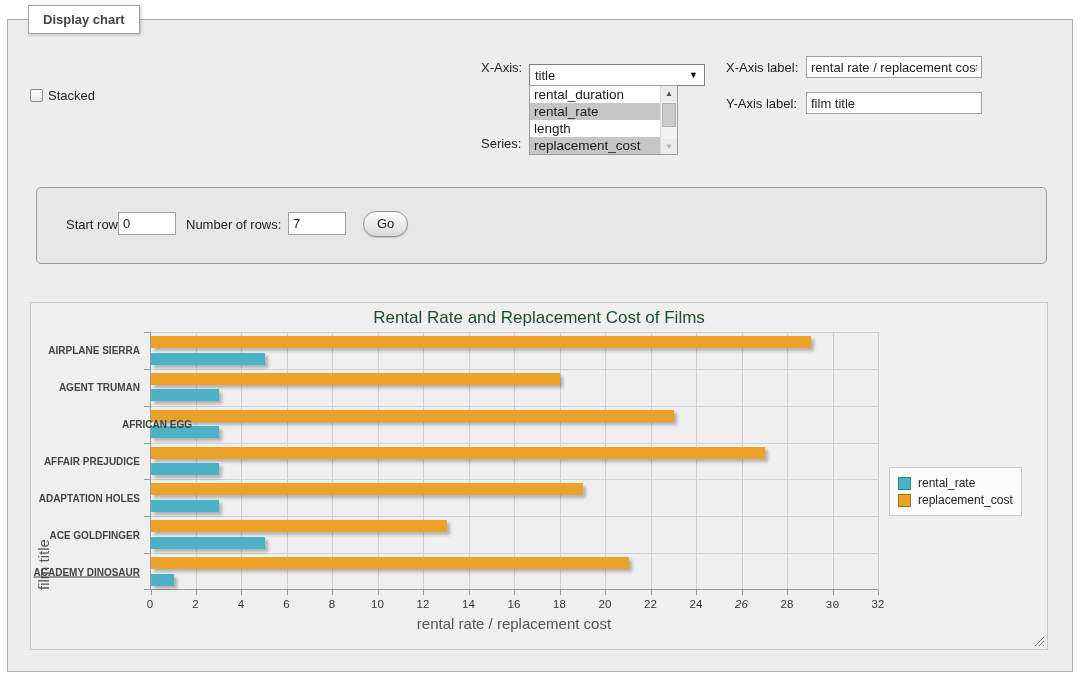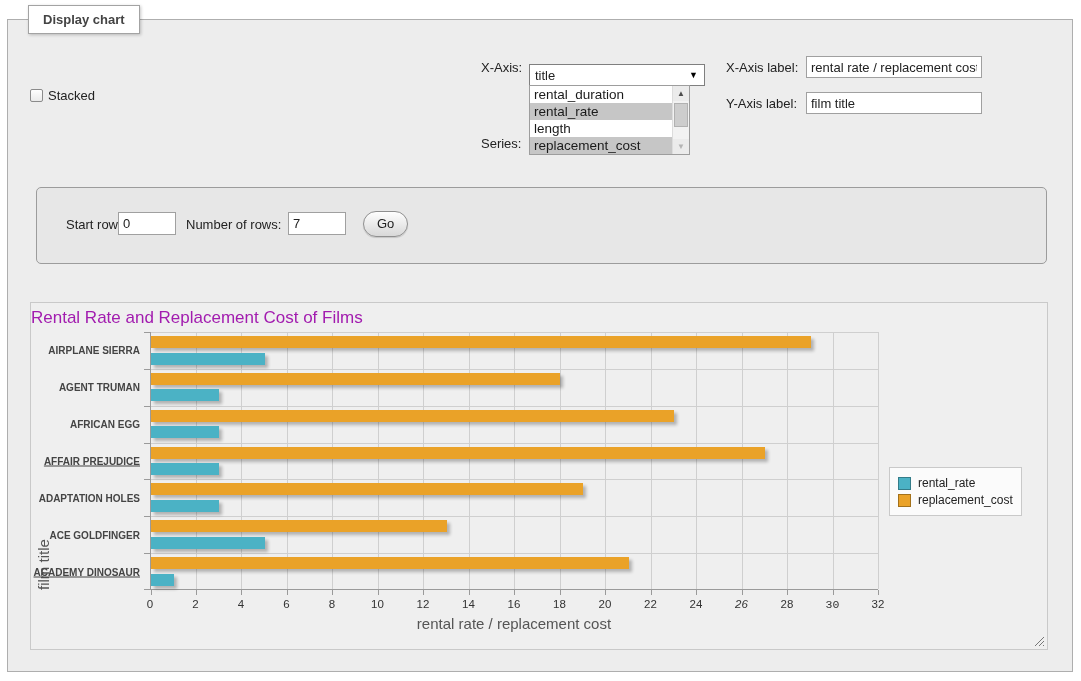--- a/index.html
+++ b/index.html
@@ -28,21 +28,21 @@
 
   input.txt { position:absolute; height:22px; border:1px solid #a0a0a0; background:#fff;
               padding:2px 4px; font-size:13px; color:#222; font-family:"Liberation Sans", sans-serif; }
 
   
   .select { position:absolute; left:529px; top:57px; width:176px; height:22px; background:#fff;
             border:1px solid #7f7f7f; font-size:13px; color:#222; padding:3px 18px 0 5px;margin-top:7px; }
   .select .arrow { position:absolute; right:6px; top:5px; font-size:9px; color:#000; }
 
   
-  .mlist { position:absolute; left:529px; top:85px; width:161px; height:70px; background:#fff;
+  .mlist { position:absolute; left:529px; top:85px; width:149px; height:70px; background:#fff;
            border:1px solid #9d9d9d; overflow:hidden; }
   .mlist .items { position:absolute; left:0; top:0; right:17px; bottom:0; }
   .mlist .item { height:17px; line-height:17px; padding-left:4px; font-size:13.5px; color:#1a1a1a;
                  white-space:nowrap; }
   .mlist .item.sel { background:#c6c6c6; }
   .sbar { position:absolute; top:0; right:0; width:17px; bottom:0; background:#f2f2f2;
           border-left:1px solid #dcdcdc; }
   .sbar .up, .sbar .dn { position:absolute; left:0; width:16px; height:15px; text-align:center;
           font-size:8px; line-height:15px; background:#ebebeb; }
   .sbar .up { top:0; color:#4d4d4d; }
@@ -53,22 +53,22 @@
   
   .rowbox { position:absolute; left:36px; top:187px; width:1011px; height:77px; background:#e7e7e7;
             border:1px solid #9c9c9c; border-radius:5px; }
   .go-btn { position:absolute; left:363px; top:211px; padding:4px 13px 5px; font-size:13px; color:#222;
             border:1px solid #8f8f8f; border-radius:14px; background:linear-gradient(#fefefe,#d8d8d8);
             box-shadow:0 1px 1px rgba(0,0,0,0.15); cursor:default; }
 
   
   .chartbox { position:absolute; left:30px; top:302px; width:1018px; height:348px;
               background:#efefef; border:1px solid #c9c9c9; }
-  .chart-title { position:absolute; left:0; top:5px; width:100%; 
-                 font-size:17px; color:#a21caf; }
+  .chart-title { position:absolute; left:0; top:5px; width:100%; text-align:center;
+                 font-size:17px; color:#14532d; }
   .plot { position:absolute; left:119px; top:29px; width:728px; height:258px;
           border-left:1px solid #9a9a9a; border-bottom:1px solid #9a9a9a; }
   .gridv { position:absolute; top:0; width:1px; height:100%; background:#cfcfcf; }
   .gridh { position:absolute; left:0; width:100%; height:1px; background:#cfcfcf; }
   .ytick { position:absolute; width:6px; height:1px; background:#9a9a9a; }
   .xtick { position:absolute; width:1px; height:5px; background:#9a9a9a; }
   .bar { position:absolute; height:12px; box-shadow:3px 3px 3px rgba(50,50,50,0.32); }
   .cat-label { position:absolute; font-size:10px; font-weight:bold; color:#444;
                transform:translateY(-50%); white-space:nowrap; }
   .xtick-label { position:absolute; font-size:11.5px; color:#333; transform:translateX(-50%);
@@ -221,24 +221,24 @@
       <div class="xtick-label" style="left: 801.5px; top: 295px; font-family: Liberation Mono, monospace;">30</div>
       <div class="xtick-label" style="left: 847px; top: 295px;">32</div>
       <div class="bar" style="left: 120px; top: 33px; width: 659.522px; background: rgb(234, 162, 40);"></div>
       <div class="bar" style="left: 120px; top: 49.5px; width: 113.522px; background: rgb(75, 178, 197);"></div>
       <div class="cat-label" style="right: 907px; top: 47.4286px;">AIRPLANE SIERRA</div>
       <div class="bar" style="left: 120px; top: 69.8571px; width: 409.272px; background: rgb(234, 162, 40);"></div>
       <div class="bar" style="left: 120px; top: 86.3571px; width: 68.0225px; background: rgb(75, 178, 197);"></div>
       <div class="cat-label" style="right: 907px; top: 84.2857px;">AGENT TRUMAN</div>
       <div class="bar" style="left: 120px; top: 106.714px; width: 523.022px; background: rgb(234, 162, 40);"></div>
       <div class="bar" style="left: 120px; top: 123.214px; width: 68.0225px; background: rgb(75, 178, 197);"></div>
-      <div class="cat-label" style="right: 907px; top: 121.143px;">AFRICAN EGG</div>
+      <div class="cat-label" style="right: 855px; top: 121.143px;">AFRICAN EGG</div>
       <div class="bar" style="left: 120px; top: 143.571px; width: 614.022px; background: rgb(234, 162, 40);"></div>
       <div class="bar" style="left: 120px; top: 160.071px; width: 68.0225px; background: rgb(75, 178, 197);"></div>
-      <div class="cat-label" style="right: 907px; top: 158px; text-decoration: underline;">AFFAIR PREJUDICE</div>
+      <div class="cat-label" style="right: 907px; top: 158px;">AFFAIR PREJUDICE</div>
       <div class="bar" style="left: 120px; top: 180.429px; width: 432.022px; background: rgb(234, 162, 40);"></div>
       <div class="bar" style="left: 120px; top: 196.929px; width: 68.0225px; background: rgb(75, 178, 197);"></div>
       <div class="cat-label" style="right: 907px; top: 194.857px;">ADAPTATION HOLES</div>
       <div class="bar" style="left: 120px; top: 217.286px; width: 295.522px; background: rgb(234, 162, 40);"></div>
       <div class="bar" style="left: 120px; top: 233.786px; width: 113.522px; background: rgb(75, 178, 197);"></div>
       <div class="cat-label" style="right: 907px; top: 231.714px;">ACE GOLDFINGER</div>
       <div class="bar" style="left: 120px; top: 254.143px; width: 477.522px; background: rgb(234, 162, 40);"></div>
       <div class="bar" style="left: 120px; top: 270.643px; width: 22.5225px; background: rgb(75, 178, 197);"></div>
       <div class="cat-label" style="right: 907px; top: 268.571px; text-decoration: underline;">ACADEMY DINOSAUR</div>
     </div>

